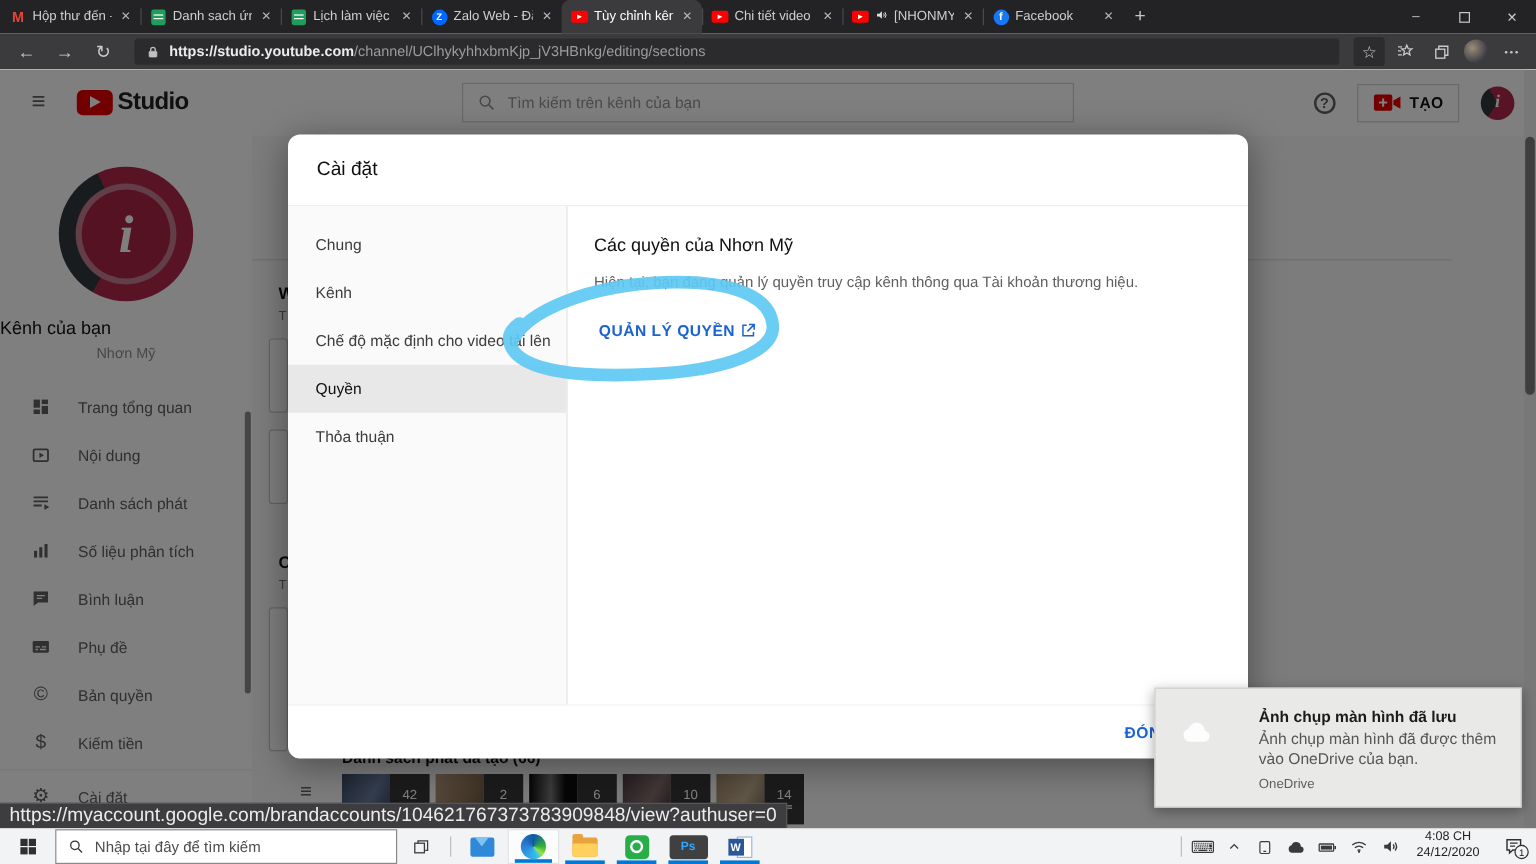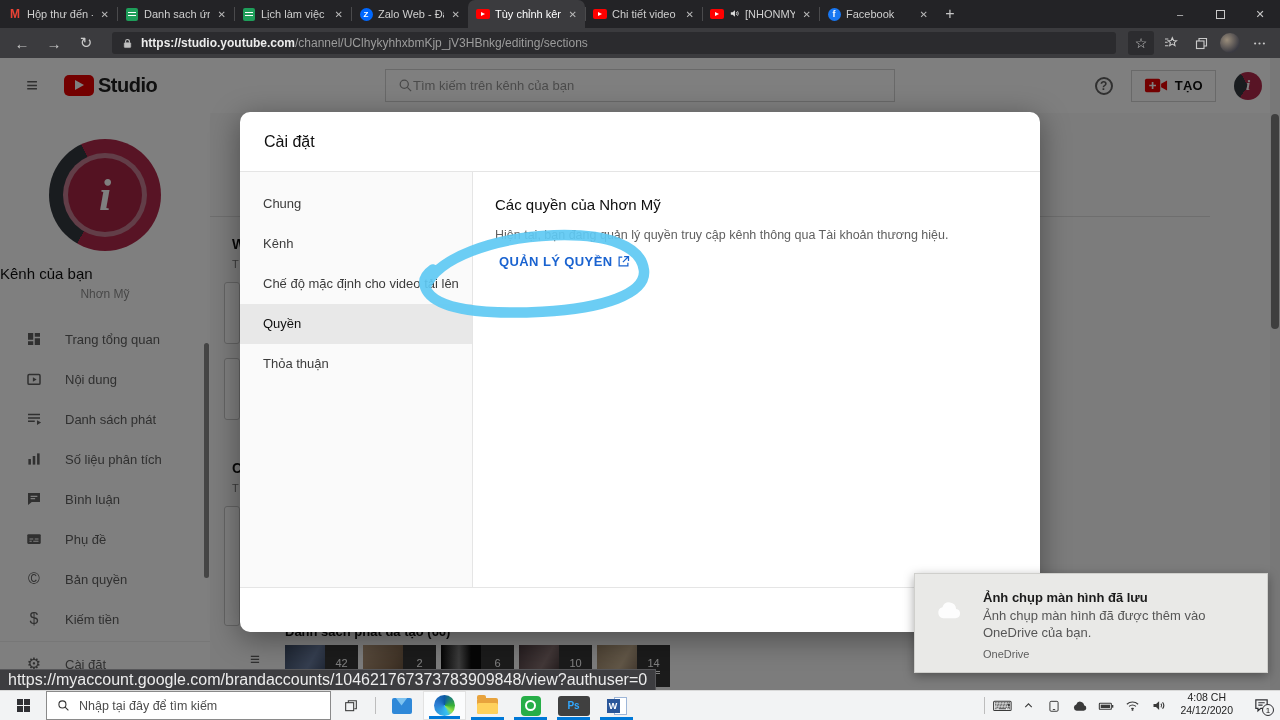--- a/index.html
+++ b/index.html
@@ -44,21 +44,21 @@
   
   .viewport { position:absolute; left:0; top:58px; width:1280px; height:632px; background:#f9f9f9; overflow:hidden; }
 
   
   .yt-header { position:absolute; left:0; top:0; width:1280px; height:55px; background:#fff; display:flex; align-items:center; }
   .hamb { width:64px; text-align:center; font-size:20px; color:#606060; }
   .logo { display:flex; align-items:center; gap:4px; }
   .logo-play { width:30px; height:21px; background:#e60000; border-radius:5px; position:relative; }
   .logo-play::after { content:""; position:absolute; left:11px; top:5px; border-left:9px solid #fff; border-top:5.5px solid transparent; border-bottom:5.5px solid transparent; }
   .logo-text { font-size:20px; font-weight:bold; color:#212121; letter-spacing:-0.5px; }
-  .yt-search { position:absolute; left:385px; top:11px; width:510px; height:33px; border:1px solid #d3d3d3; background:#fff; display:flex; align-items:center; padding:0 12px; }
+  .yt-search { position:absolute; left:385px; top:11px; width:510px; height:33px; border:1px solid #d3d3d3; background:#fff; display:flex; align-items:center; padding:0 12px; gap:10px; }
   .yt-search input { border:none; outline:none; flex:1; font-size:13px; color:#333; font-family:"Liberation Sans",sans-serif; background:transparent; }
   .yt-search input::placeholder { color:#979797; }
   .yt-right { position:absolute; right:18px; top:0; height:55px; display:flex; align-items:center; gap:18px; }
   .help-ic { width:18px; height:18px; border:2px solid #606060; border-radius:50%; color:#606060; font-size:12px; font-weight:bold; display:flex; align-items:center; justify-content:center; }
   .create-btn { border:1px solid #d3d3d3; background:#fff; height:32px; padding:0 12px; display:flex; align-items:center; gap:7px; font-size:13px; font-weight:bold; color:#0f0f0f; letter-spacing:0.3px; }
   .hdr-avatar { width:28px; height:28px; border-radius:50%; background:conic-gradient(#b0294a 0 215deg, #33383f 215deg 330deg, #b0294a 330deg 360deg); display:flex; align-items:center; justify-content:center; }
   .hdr-avatar i { color:#fff; font-size:15px; font-family:"Liberation Serif",serif; font-weight:bold; }
 
   
   .sidebar { position:absolute; left:0; top:55px; width:210px; height:577px; background:#fff; }
@@ -101,31 +101,31 @@
   
   .modal { position:absolute; left:240px; top:54px; width:800px; height:520px; background:#fff; border-radius:10px; box-shadow:0 6px 30px rgba(0,0,0,.4); z-index:20; display:flex; flex-direction:column; }
   .m-head { height:60px; border-bottom:1px solid #e5e5e5; display:flex; align-items:center; padding-left:24px; font-size:16px; font-weight:500; color:#0f0f0f; border-radius:10px 10px 0 0; flex:0 0 auto; }
   .m-body { flex:1; display:flex; min-height:0; }
   .m-nav { width:233px; background:#fafafa; border-right:1px solid #e5e5e5; padding-top:12px; flex:0 0 auto; }
   .m-nav-item { height:40px; display:flex; align-items:center; padding:0 10px 0 23px; font-size:13px; color:#3c3c3c; white-space:nowrap; overflow:hidden; text-overflow:ellipsis; display:block; line-height:40px; }
   .m-nav-item.sel { background:#e8e8e8; color:#0f0f0f; }
   .m-content { flex:1; padding:24px 24px 0 22px; }
   .m-h1 { font-size:15px; color:#0f0f0f; font-weight:500; }
   .m-p { font-size:12.5px; color:#606060; margin-top:15px; }
-  .m-manage { margin-top:12px; margin-left:4px; display:inline-flex; gap:3px; color:#1a63d0; font-size:13px; font-weight:bold; letter-spacing:0.4px; }
+  .m-manage { margin-top:26px; margin-left:4px; display:inline-flex; gap:3px; color:#1a63d0; font-size:13px; font-weight:bold; letter-spacing:0.4px; }
   .m-foot { flex:0 0 45px; border-top:1px solid #e5e5e5; display:flex; align-items:center; justify-content:flex-end; padding-right:62px; border-radius:0 0 10px 10px; }
   .m-close { color:#1a63d0; font-size:13px; font-weight:bold; letter-spacing:0.5px; }
 
   .annotation { position:absolute; left:405px; top:168px; z-index:25; pointer-events:none; }
 
   
   .status-tip { position:absolute; left:0; bottom:0; height:21px; background:#3d3d40; border:1px solid #565659; border-left:none; border-bottom:none; color:#ececec; font-size:16px; line-height:19px; padding:0 8px; z-index:35; white-space:nowrap; }
 
   
-  .notif { position:absolute; right:12px; top:515px; width:354px; height:100px; background:#e9e9e7; border:1px solid #cfcfcc; box-shadow:0 3px 10px rgba(0,0,0,.35); z-index:40; display:flex; padding:16px 12px 0 14px; gap:14px; }
+  .notif { position:absolute; right:12px; top:515px; width:306px; height:100px; background:#e9e9e7; border:1px solid #cfcfcc; box-shadow:0 3px 10px rgba(0,0,0,.35); z-index:40; display:flex; padding:16px 12px 0 14px; gap:32px; }
   .notif-cloud { flex:0 0 40px; }
   .notif-title { font-size:13px; font-weight:bold; color:#1b1b1b; }
   .notif-body { font-size:13px; color:#565656; line-height:1.32; margin-top:2px; }
   .notif-app { font-size:11px; color:#5e5e5e; margin-top:7px; }
 
   
   .taskbar { position:absolute; left:0; top:690px; width:1280px; height:30px; background:#f2f3f4; border-top:1px solid #d9d9d9; display:flex; align-items:stretch; z-index:50; }
   .tb-start { width:46px; display:flex; align-items:center; justify-content:center; }
   .winlogo { width:13px; height:13px; display:grid; grid-template-columns:6px 6px; grid-template-rows:6px 6px; gap:1px; }
   .winlogo div { background:#303034; }

